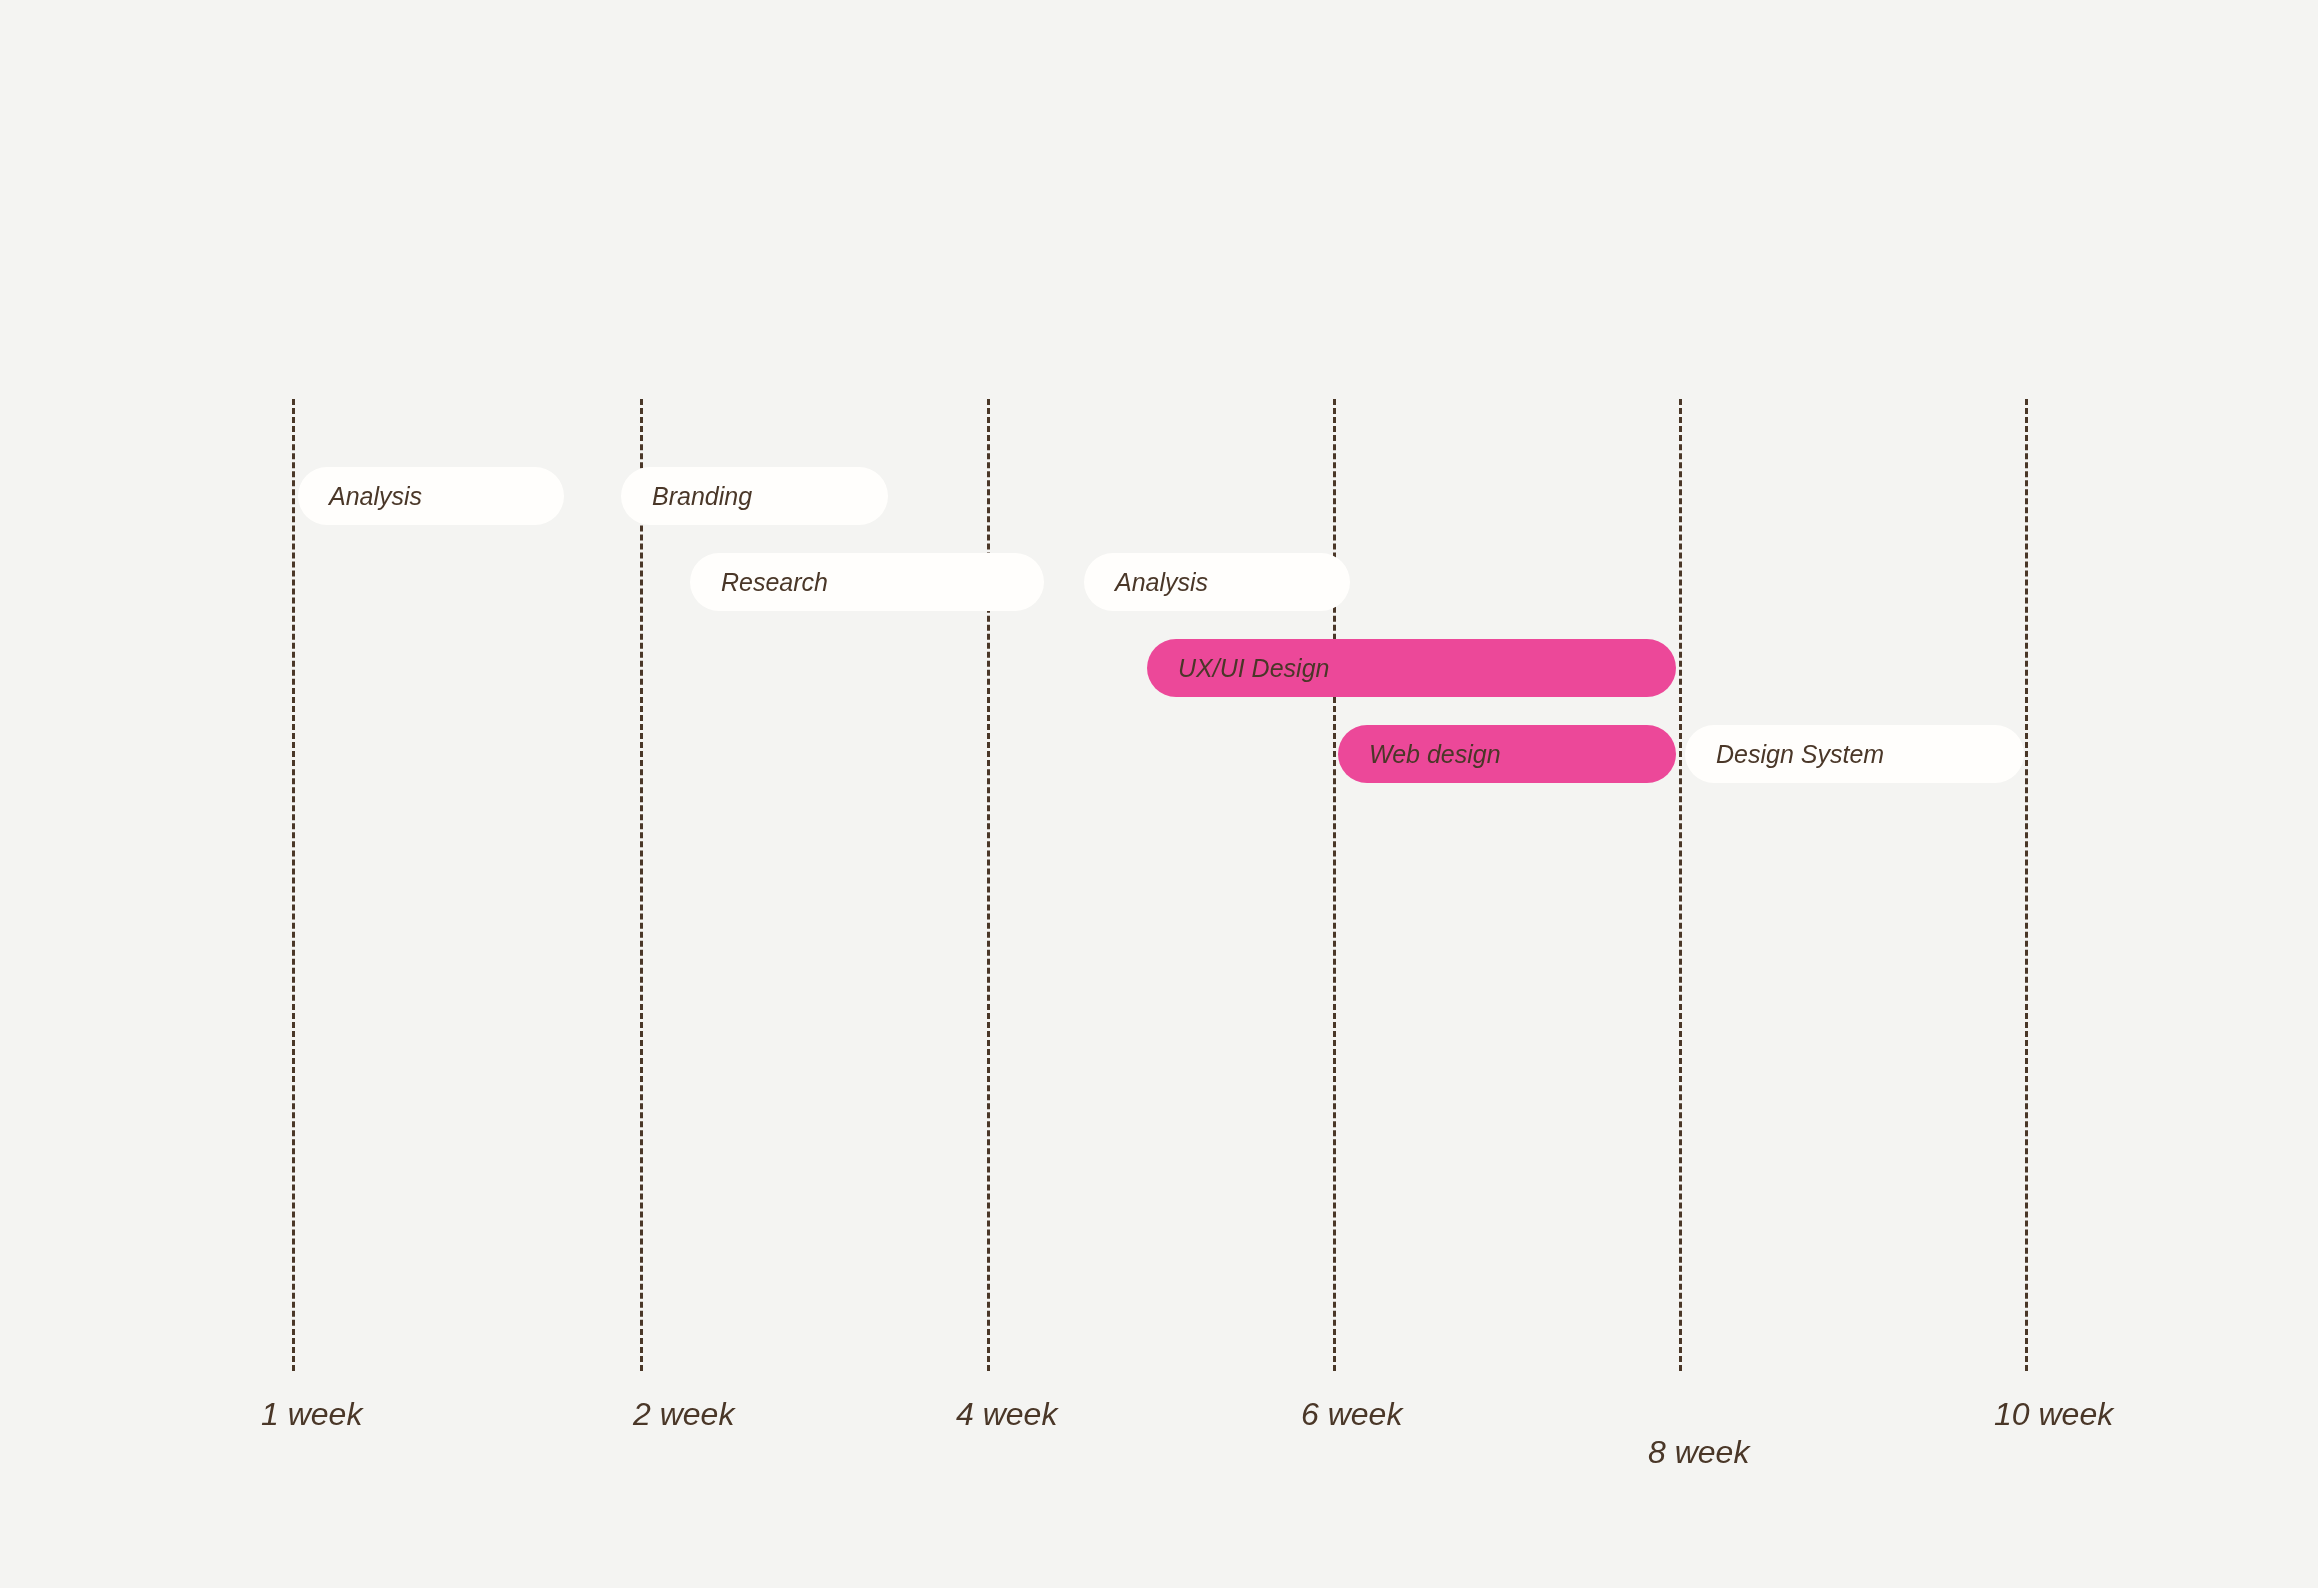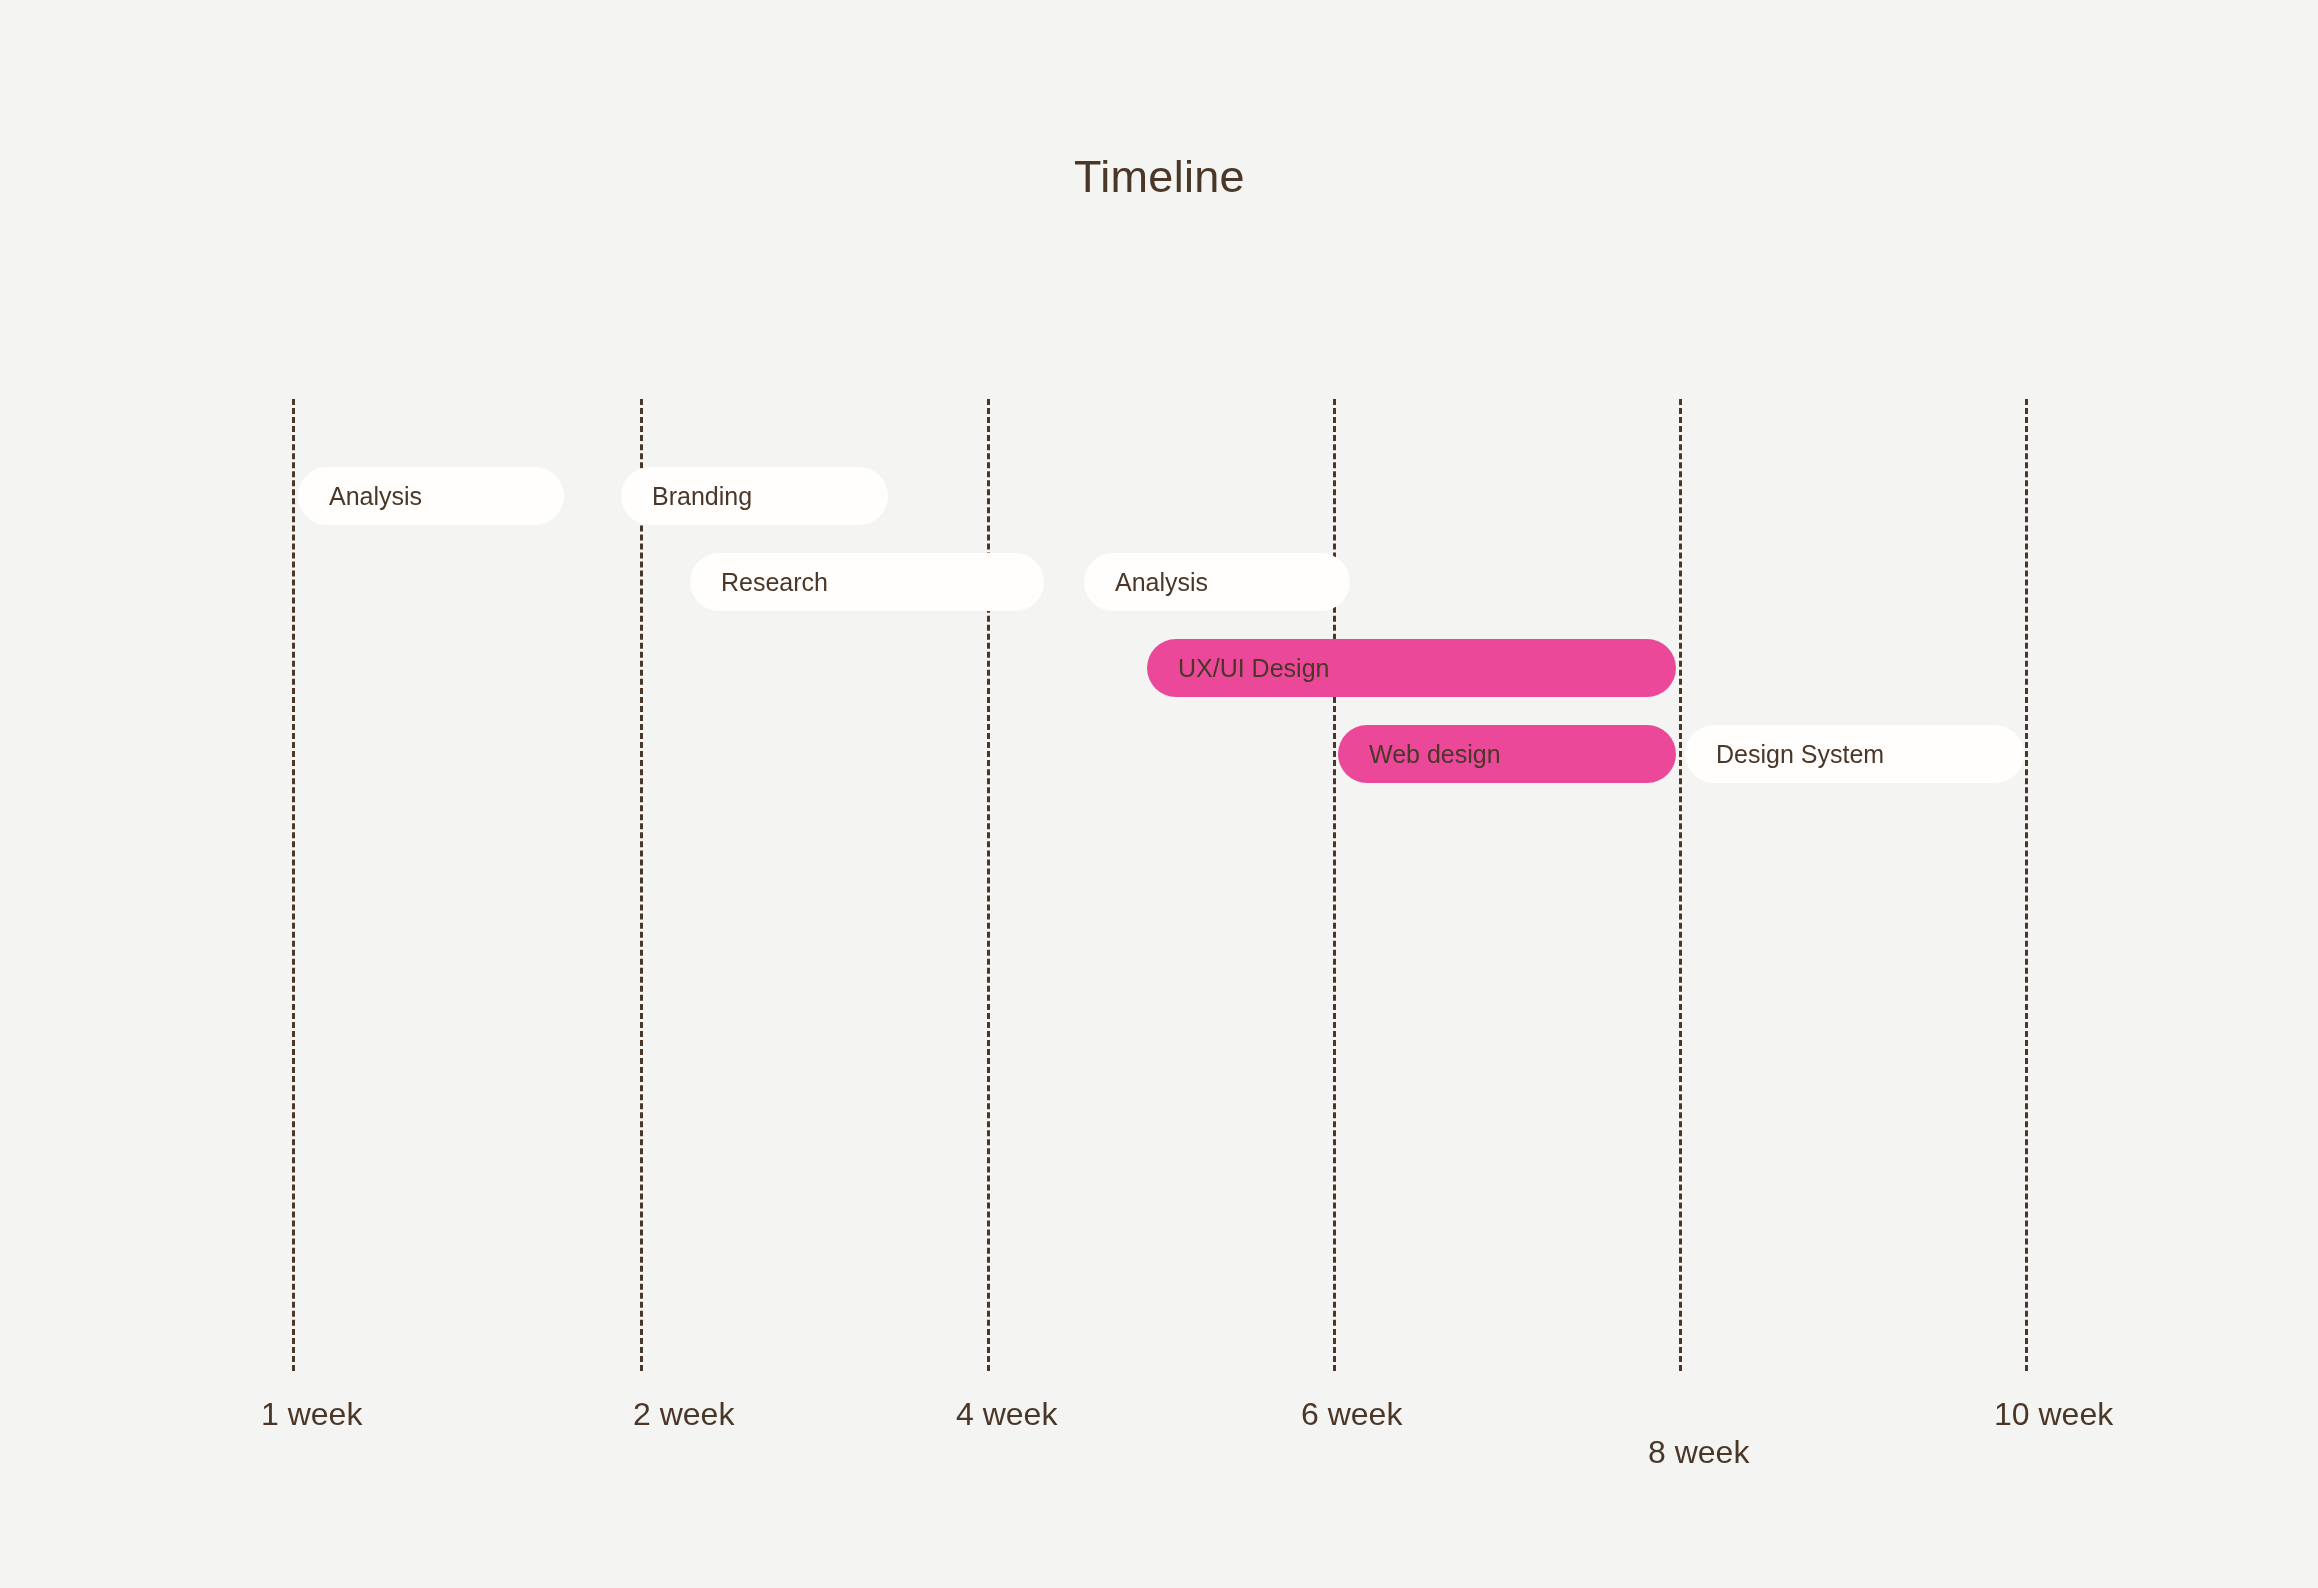--- a/index.html
+++ b/index.html
@@ -35,20 +35,21 @@
     line-height: 1;
   }
 
   
   #plot-area {
     position: absolute;
     left: 0;
     top: 0;
     width: 1902px;
     height: 1588px;
+    font-style: italic;
   }
 
   
   .gridline {
     position: absolute;
     top: 399px;
     width: 0px;
     height: 972px;
     border-left: 3px dashed #4a3728;
   }
@@ -86,21 +87,20 @@
     color: #4a3728;
     white-space: nowrap;
     line-height: 1;
   }
 </style>
 </head>
 <body>
 
 <div id="canvas">
 
-  <div id="chart-title">Timeline</div>
 
   <div id="plot-area">
     <div id="gridlines-layer">
         <div class="gridline" style="left: 292px;"></div>
         <div class="gridline" style="left: 640px;"></div>
         <div class="gridline" style="left: 987px;"></div>
         <div class="gridline" style="left: 1333px;"></div>
         <div class="gridline" style="left: 1679px;"></div>
         <div class="gridline" style="left: 2025px;"></div>
       </div>

